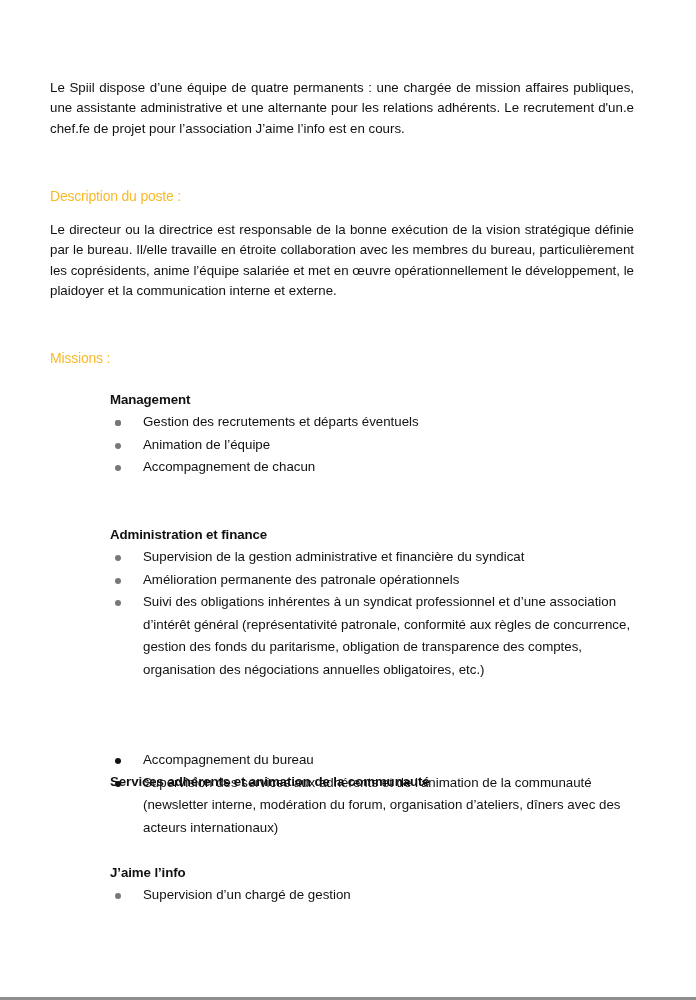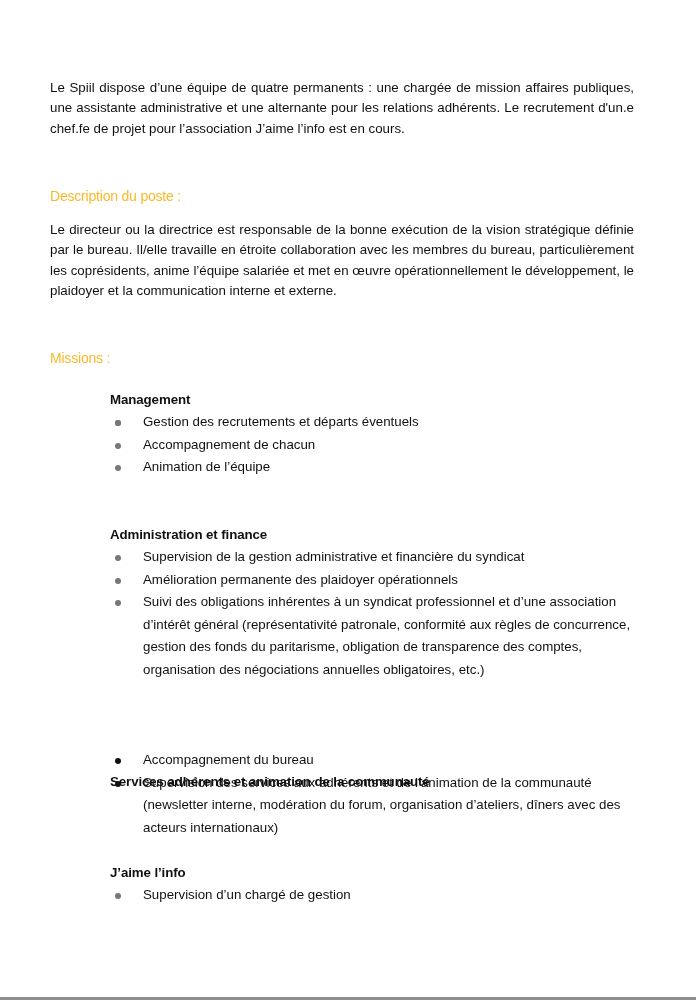--- a/index.html
+++ b/index.html
@@ -46,28 +46,28 @@
   <div class="heading" style="top:188px;">Description du poste :</div>
 
   <p class="para" style="top:220px; margin:0;">Le directeur ou la directrice est responsable de la bonne exécution de la vision stratégique définie par le bureau. Il/elle travaille en étroite collaboration avec les membres du bureau, particulièrement les coprésidents, anime l’équipe salariée et met en œuvre opérationnellement le développement, le plaidoyer et la communication interne et externe.</p>
 
   <div class="heading" style="top:350px;">Missions :</div>
 
   <div class="subhead" style="top:392px;">Management</div>
   <ul class="list gray" style="top:411px;">
     <li><span class="bullet"></span></li>
     <li><span class="bullet"></span><span>Gestion des recrutements et départs éventuels</span></li>
+    <li><span class="bullet"></span><span>Animation de l’équipe</span></li>
     <li><span class="bullet"></span><span>Accompagnement de chacun</span></li>
-    <li><span class="bullet"></span><span>Animation de l’équipe</span></li>
   </ul>
 
   <div class="subhead" style="top:527px;">Administration et finance</div>
   <ul class="list gray" style="top:546px;">
     <li><span class="bullet"></span><span>Supervision de la gestion administrative et financière du syndicat</span></li>
-    <li><span class="bullet"></span><span>Amélioration permanente des plaidoyer opérationnels</span></li>
+    <li><span class="bullet"></span><span>Amélioration permanente des patronale opérationnels</span></li>
     <li><span class="bullet"></span><span>Suivi des obligations inhérentes à un syndicat professionnel et d’une association d’intérêt général (représentativité patronale, conformité aux règles de concurrence, gestion des fonds du paritarisme, obligation de transparence des comptes, organisation des négociations annuelles obligatoires, etc.)</span></li>
   </ul>
 
   <div class="subhead" style="top:730px;margin-top:44px;">Services adhérents et animation de la communauté</div>
   <ul class="list black" style="top:749px;">
     <li><span class="bullet"></span><span>Accompagnement du bureau</span></li>
     <li><span class="bullet"></span><span>Supervision des services aux adhérents et de l’animation de la communauté (newsletter interne, modération du forum, organisation d’ateliers, dîners avec des acteurs internationaux)</span></li>
   </ul>
 
   <div class="subhead" style="top:865px;text-align:center;">J’aime l’info</div>

